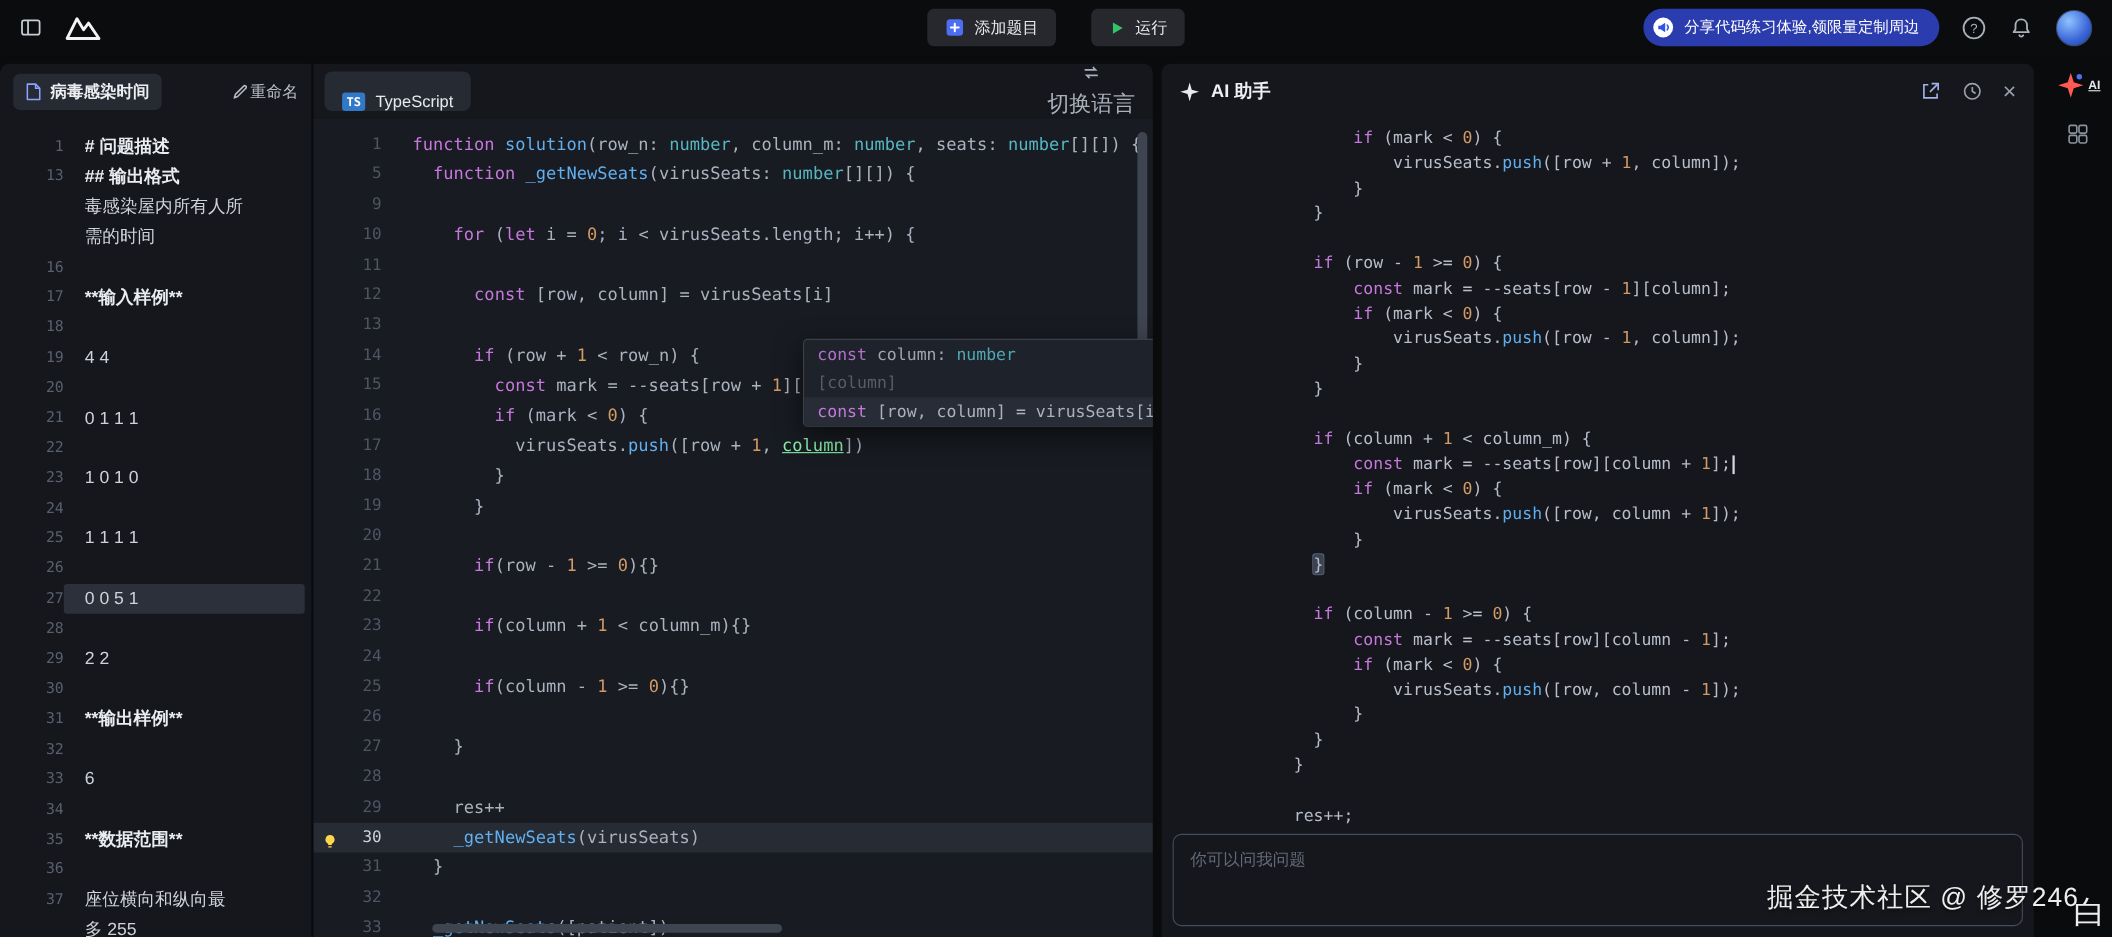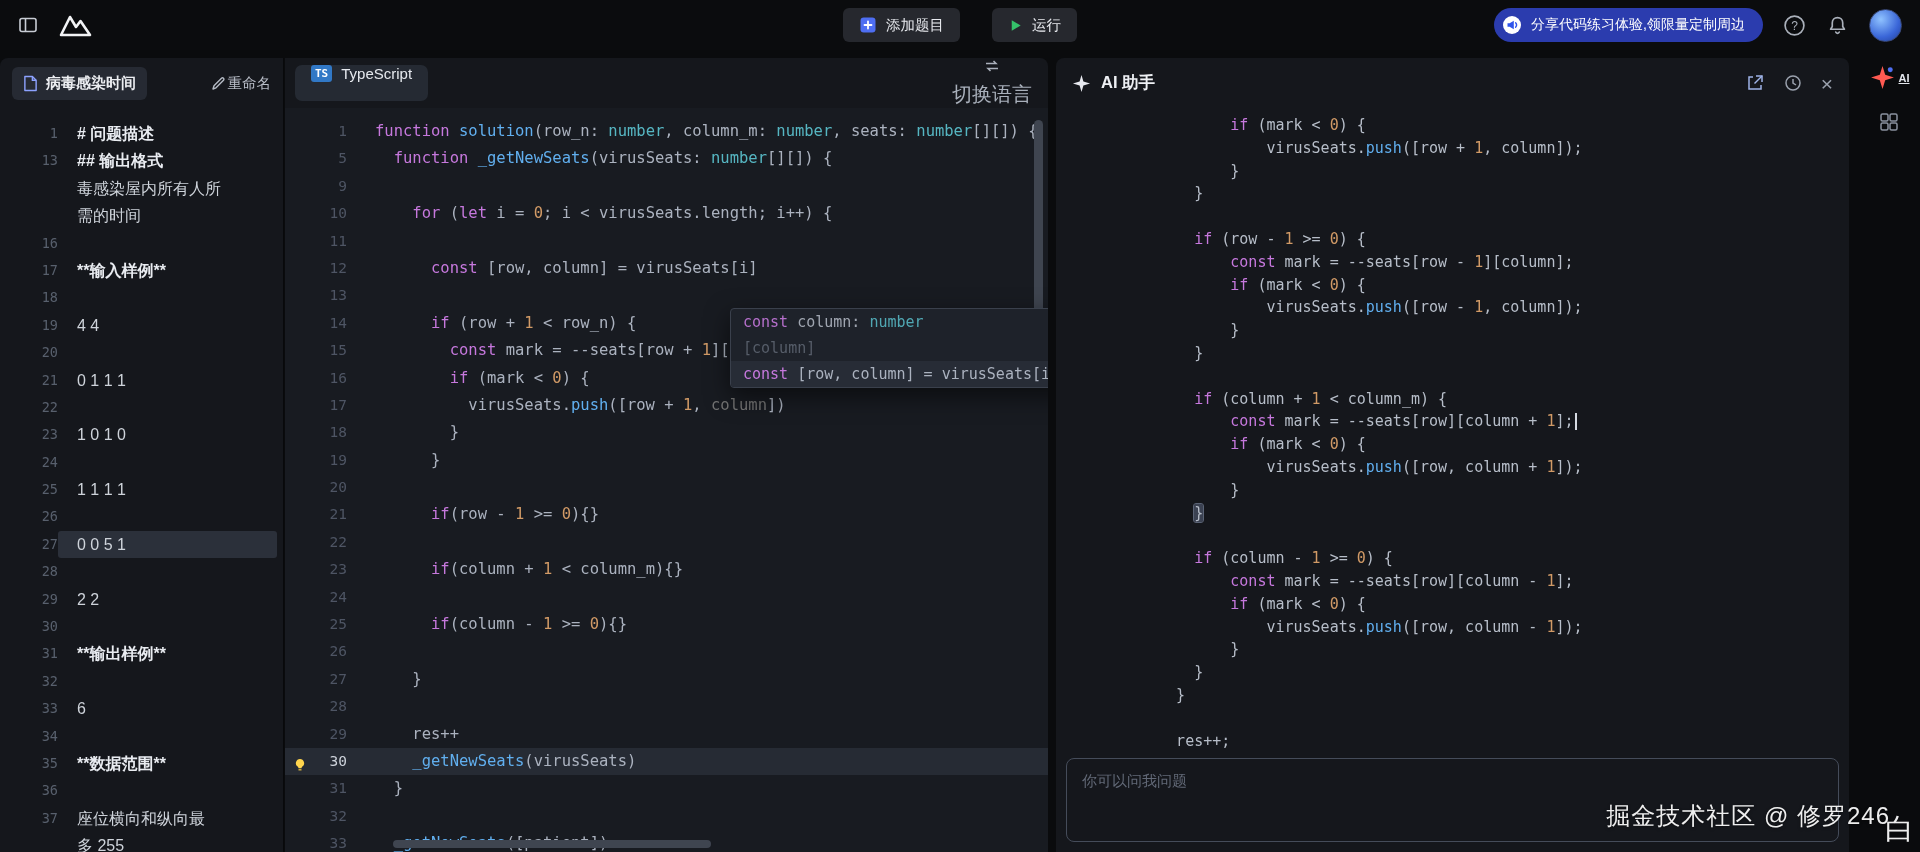--- a/index.html
+++ b/index.html
@@ -34,36 +34,36 @@
   .doc-body { flex:1; overflow:hidden; padding-top:12px; }
   .doc-row { display:flex; height:27.4px; line-height:27.4px; font-size:16px; }
   .doc-num { width:58px; flex:none; text-align:right; color:#58606d; font-family:"DejaVu Sans Mono", monospace; font-size:13.5px; }
   .doc-text { flex:1; padding-left:19px; color:#ced3da; white-space:pre; overflow:hidden; }
   .doc-text.bold { font-weight:bold; color:#e9ecf1; }
   .doc-row.active .doc-text { background:#2b303a; border-radius:3px; margin-right:6px; }
 
   
   .editor-panel { position:absolute; left:285px; top:58px; width:763px; bottom:0; background:#15171c; border-radius:0 8px 0 0; display:flex; flex-direction:column; }
   .tabbar { justify-content:space-between; padding:0 16px 0 10px; }
-  .tab { display:flex; align-items:flex-start; gap:9px; background:#252a33; height:36px; padding:0 16px; border-radius:7px; color:#e6e9ee; font-size:15px; cursor:pointer; }
+  .tab { display:flex; align-items:flex-end; gap:9px; background:#252a33; height:36px; padding:0 16px; border-radius:7px; color:#e6e9ee; font-size:15px; cursor:pointer; }
   .ts-badge { background:#3178c6; color:#fff; font-weight:bold; font-size:11px; border-radius:3px; padding:2px 4px; font-family:"DejaVu Sans Mono", monospace; }
   .switch-lang { display:flex; gap:8px; align-items:center; color:#a9b0bb; font-size:20px; background:none; border:none;flex-direction:column; }
   .editor-body { flex:1; position:relative; background:#181b21; overflow:hidden; padding-top:10px; font-family:"DejaVu Sans Mono", monospace; font-size:15.5px; }
   .ed-row { display:flex; height:27.4px; line-height:27.4px; white-space:pre; position:relative; }
   .ed-row.active { background:#262b34; }
   .ed-gut { width:62px; flex:none; text-align:right; color:#4e5564; font-size:14.5px; }
   .ed-row.active .ed-gut { color:#cdd2da; }
   .ed-code { padding-left:28px; color:#abb2bf; }
   .bulb { position:absolute; left:8px; top:6px; }
 
   .kw { color:#c678dd; }
   .ty { color:#56b6c2; }
   .nu { color:#d19a66; }
   .fn { color:#61afef; }
-  .lnk { color:#737373; }
+  .lnk { color:#86efac; text-decoration:underline; }
 
   .tooltip { position:absolute; left:445px; top:200px; width:398px; background:#1e222a; border:1px solid #3a404c; border-radius:4px; box-shadow:0 8px 24px rgba(0,0,0,.55); font-size:15px; z-index:5; font-family:"DejaVu Sans Mono", monospace; overflow:hidden; }
   .tt-row { height:26px; line-height:26px; padding:0 12px; white-space:pre; color:#aeb4bf; }
   .tt-sig { opacity:.9; }
   .tt-ghost { color:#565d69; }
   .tt-def { background:#272c36; color:#abb2bf; }
 
   .vsb { position:absolute; right:5px; top:12px; width:9px; height:230px; background:#3f4550; border-radius:5px; }
   .hsb { position:absolute; left:108px; bottom:4px; width:318px; height:8px; background:#3f4550; border-radius:4px; }
 

